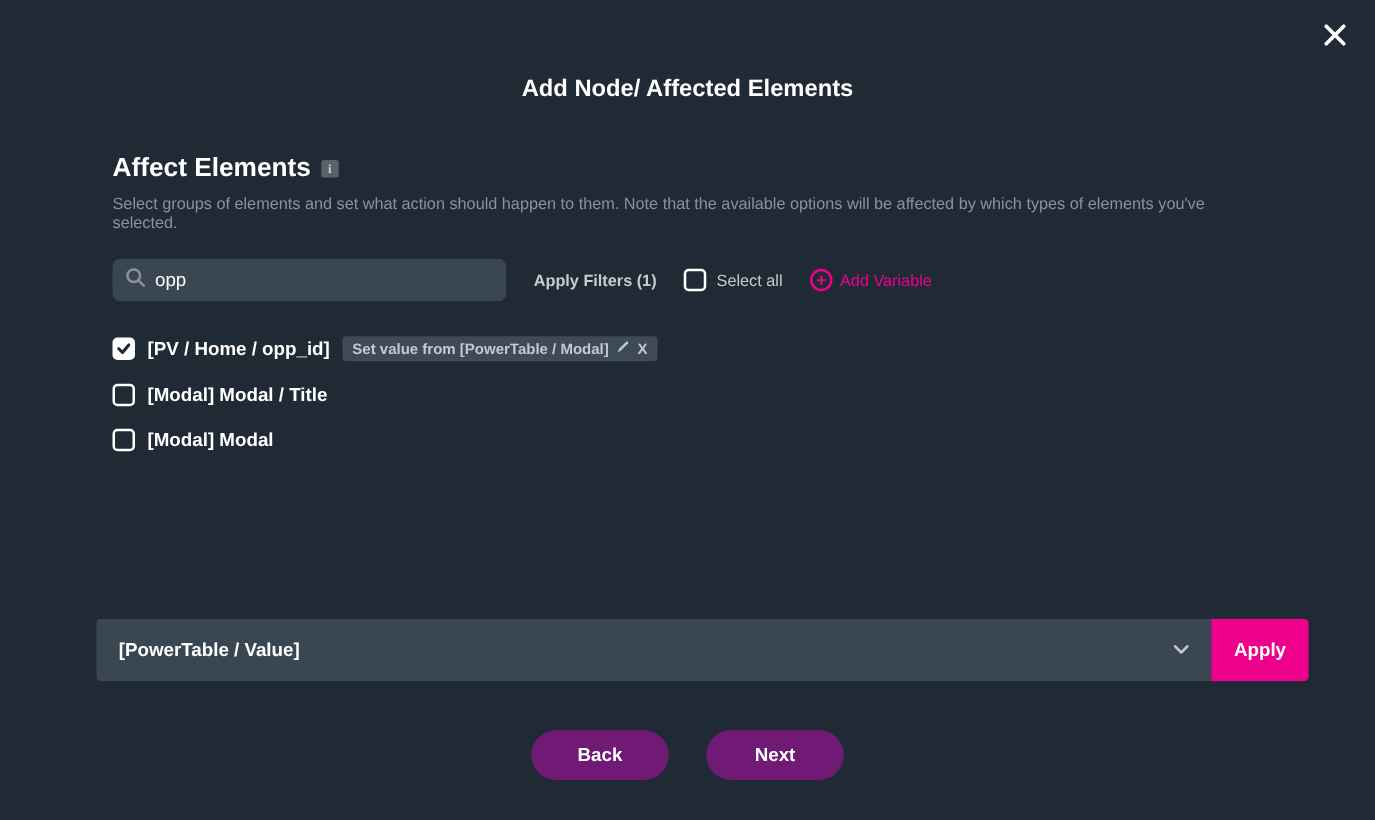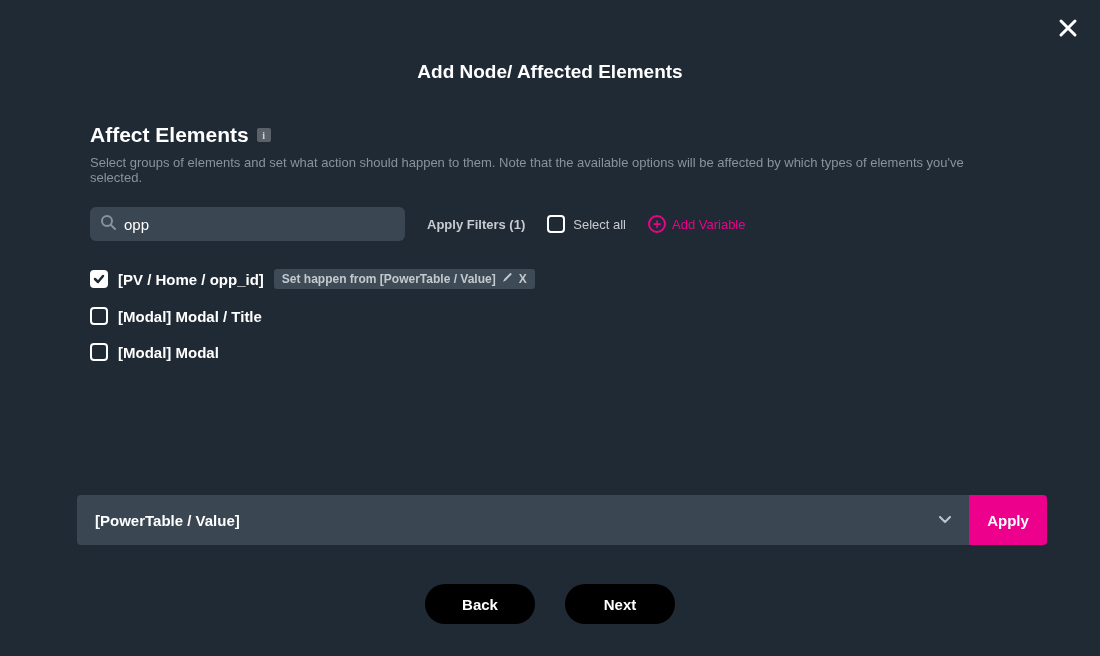--- a/index.html
+++ b/index.html
@@ -215,21 +215,21 @@
 
   .footer-btns {
     position: absolute;
     left: 0; right: 0;
     bottom: 32px;
     display: flex;
     justify-content: center;
     gap: 30px;
   }
   .pill-btn {
-    background: #000000;
+    background: #701a75;
     color: #fff;
     font-size: 15px;
     font-weight: 600;
     border: none;
     border-radius: 999px;
     width: 110px;
     height: 40px;
     cursor: pointer;
   }
 </style>
@@ -283,21 +283,21 @@
     <div class="element-list">
 
       <div class="element-row">
         <span class="chk checked">
           <svg width="12" height="12" viewBox="0 0 12 12">
               <path d="M2 6 L5 9 L10 3" stroke="#202a34" stroke-width="2.5" fill="none" stroke-linecap="round" stroke-linejoin="round"></path>
             </svg>
         </span>
         <span class="element-label">[PV / Home / opp_id]</span>
         <span class="chip">
-          <span>Set happen from [PowerTable / Value]</span>
+          <span>Set value from [PowerTable / Modal]</span>
           <span class="chip-icon">
             <svg width="11" height="11" viewBox="0 0 11 11">
                 <path d="M1 10 L2.3 7 L8 1.3 a1 1 0 0 1 1.4 1.4 L3.7 8.4 Z" fill="#c4c9cf"></path>
               </svg>
           </span>
           <span class="chip-x">X</span>
         </span>
       </div>
 
       <div class="element-row">

